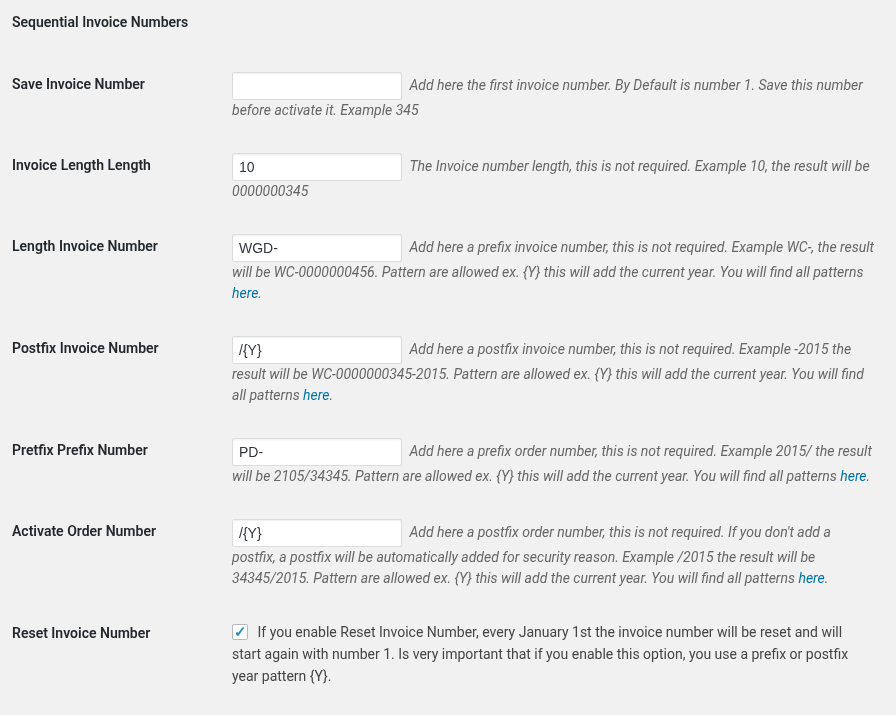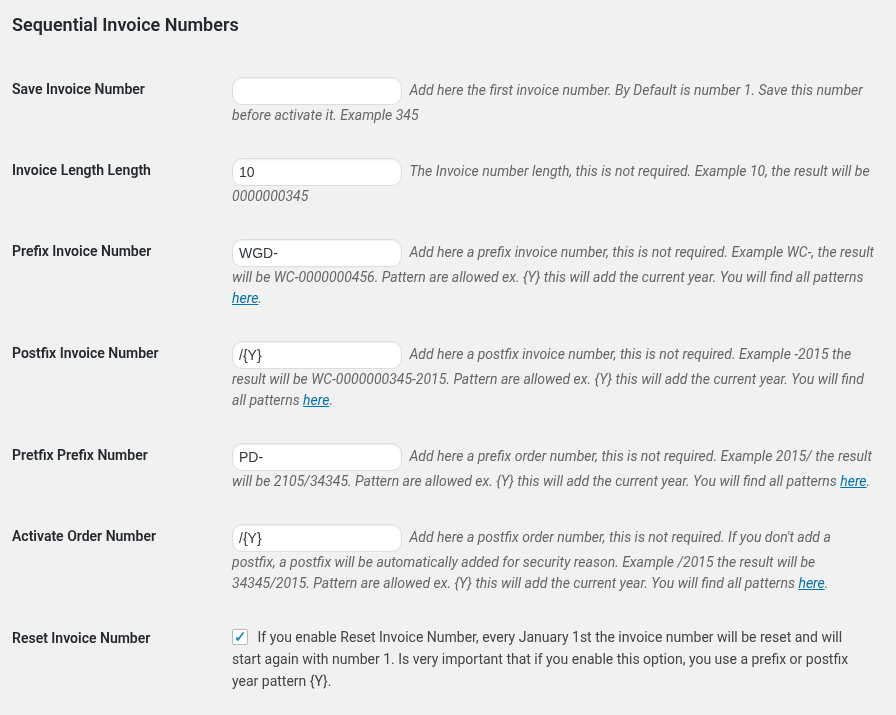--- a/index.html
+++ b/index.html
@@ -9,21 +9,21 @@
     }
     body {
       font-family: -apple-system, BlinkMacSystemFont, "Segoe UI", Roboto, "Helvetica Neue", Arial, sans-serif;
       background: #f1f1f1;
       color: #23282d;
       padding: 10px 12px 20px 12px;
       width: 896px;
       font-size: 14px;
     }
     h2.section-heading {
-      font-size: 18px;
+      font-size: 14px;
       font-weight: 600;
       color: #23282d;
       margin-bottom: 30px;
       margin-top: 4px;
     }
     .form-table {
       width: 100%;
       border-collapse: collapse;
     }
     .form-table tr {
@@ -47,21 +47,21 @@
     }
     input[type="text"] {
       width: 170px;
       height: 28px;
       padding: 6px 6px;
       border: 1px solid #ddd;
       background: #fff;
       font-size: 14px;
       color: #32373c;
       box-shadow: inset 0 1px 2px rgba(0,0,0,.07);
-      border-radius: 10px;
+      border-radius: 2px;
       vertical-align: middle;
     }
     input[type="checkbox"] {
       width: 16px;
       height: 16px;
       border: 1px solid #b4b9be;
       background: #fff;
       margin-right: 6px;
       vertical-align: middle;
       position: relative;
@@ -89,21 +89,20 @@
       display: inline;
       margin-left: 4px;
     }
     .checkbox-label {
       color: #444;
       font-size: 14px;
       vertical-align: middle;
     }
     a {
       color: #0073aa;
-      text-decoration: underline;
       cursor: pointer;
     }
   </style>
 </head>
 <body>
 
 <h2 class="section-heading">Sequential Invoice Numbers</h2>
 
 <table class="form-table">
   <tbody>
@@ -119,21 +118,21 @@
 
     <tr>
       <th>Invoice Length Length</th>
       <td>
         <input type="text" value="10" style="">
         <span class="description inline">The Invoice number length, this is not required. Example 10, the result will be 0000000345</span>
       </td>
     </tr>
 
     <tr>
-      <th>Prefix Invoice Number</th>
+      <th>Length Invoice Number</th>
       <td>
         <input type="text" value="WGD-" style="">
         <span class="description inline">
           <span>Add here a prefix invoice number, this is not required. Example WC-, the result will be WC-0000000456. Pattern are allowed ex. {Y} this will add the current year. You will find all patterns </span><a>here</a><span>.</span>
         </span>
       </td>
     </tr>
 
     <tr>
       <th>Postfix Invoice Number</th>

